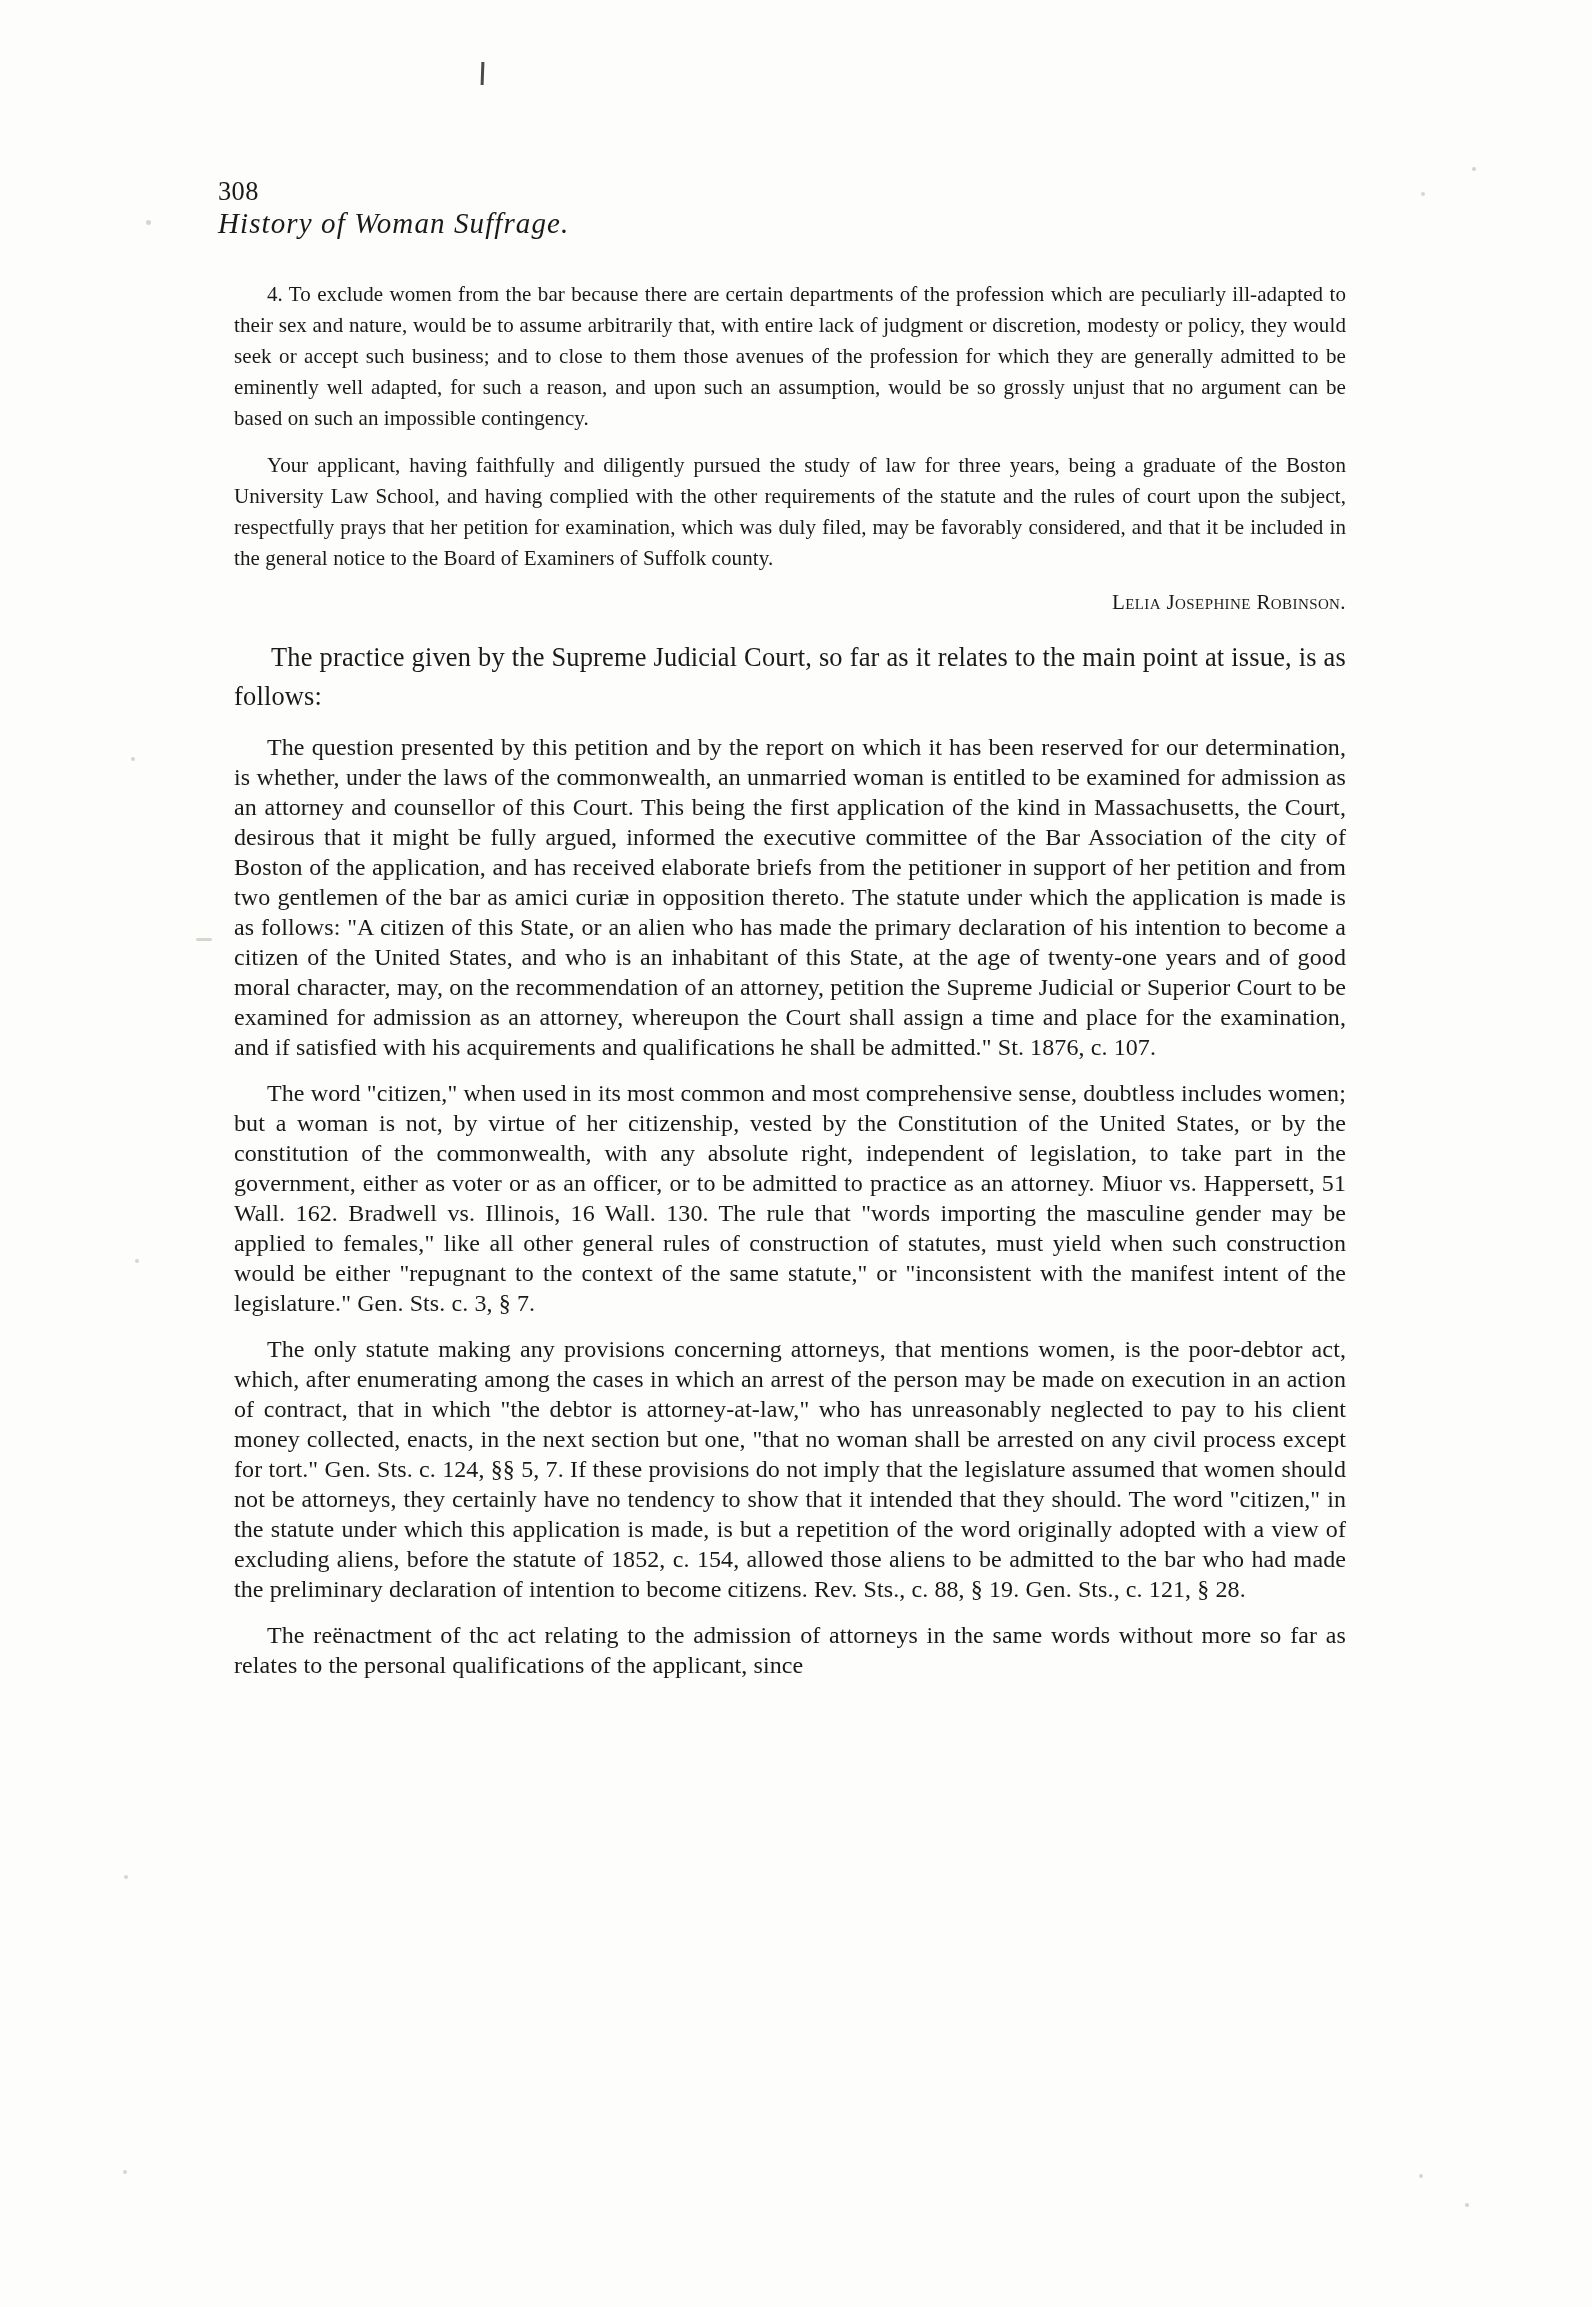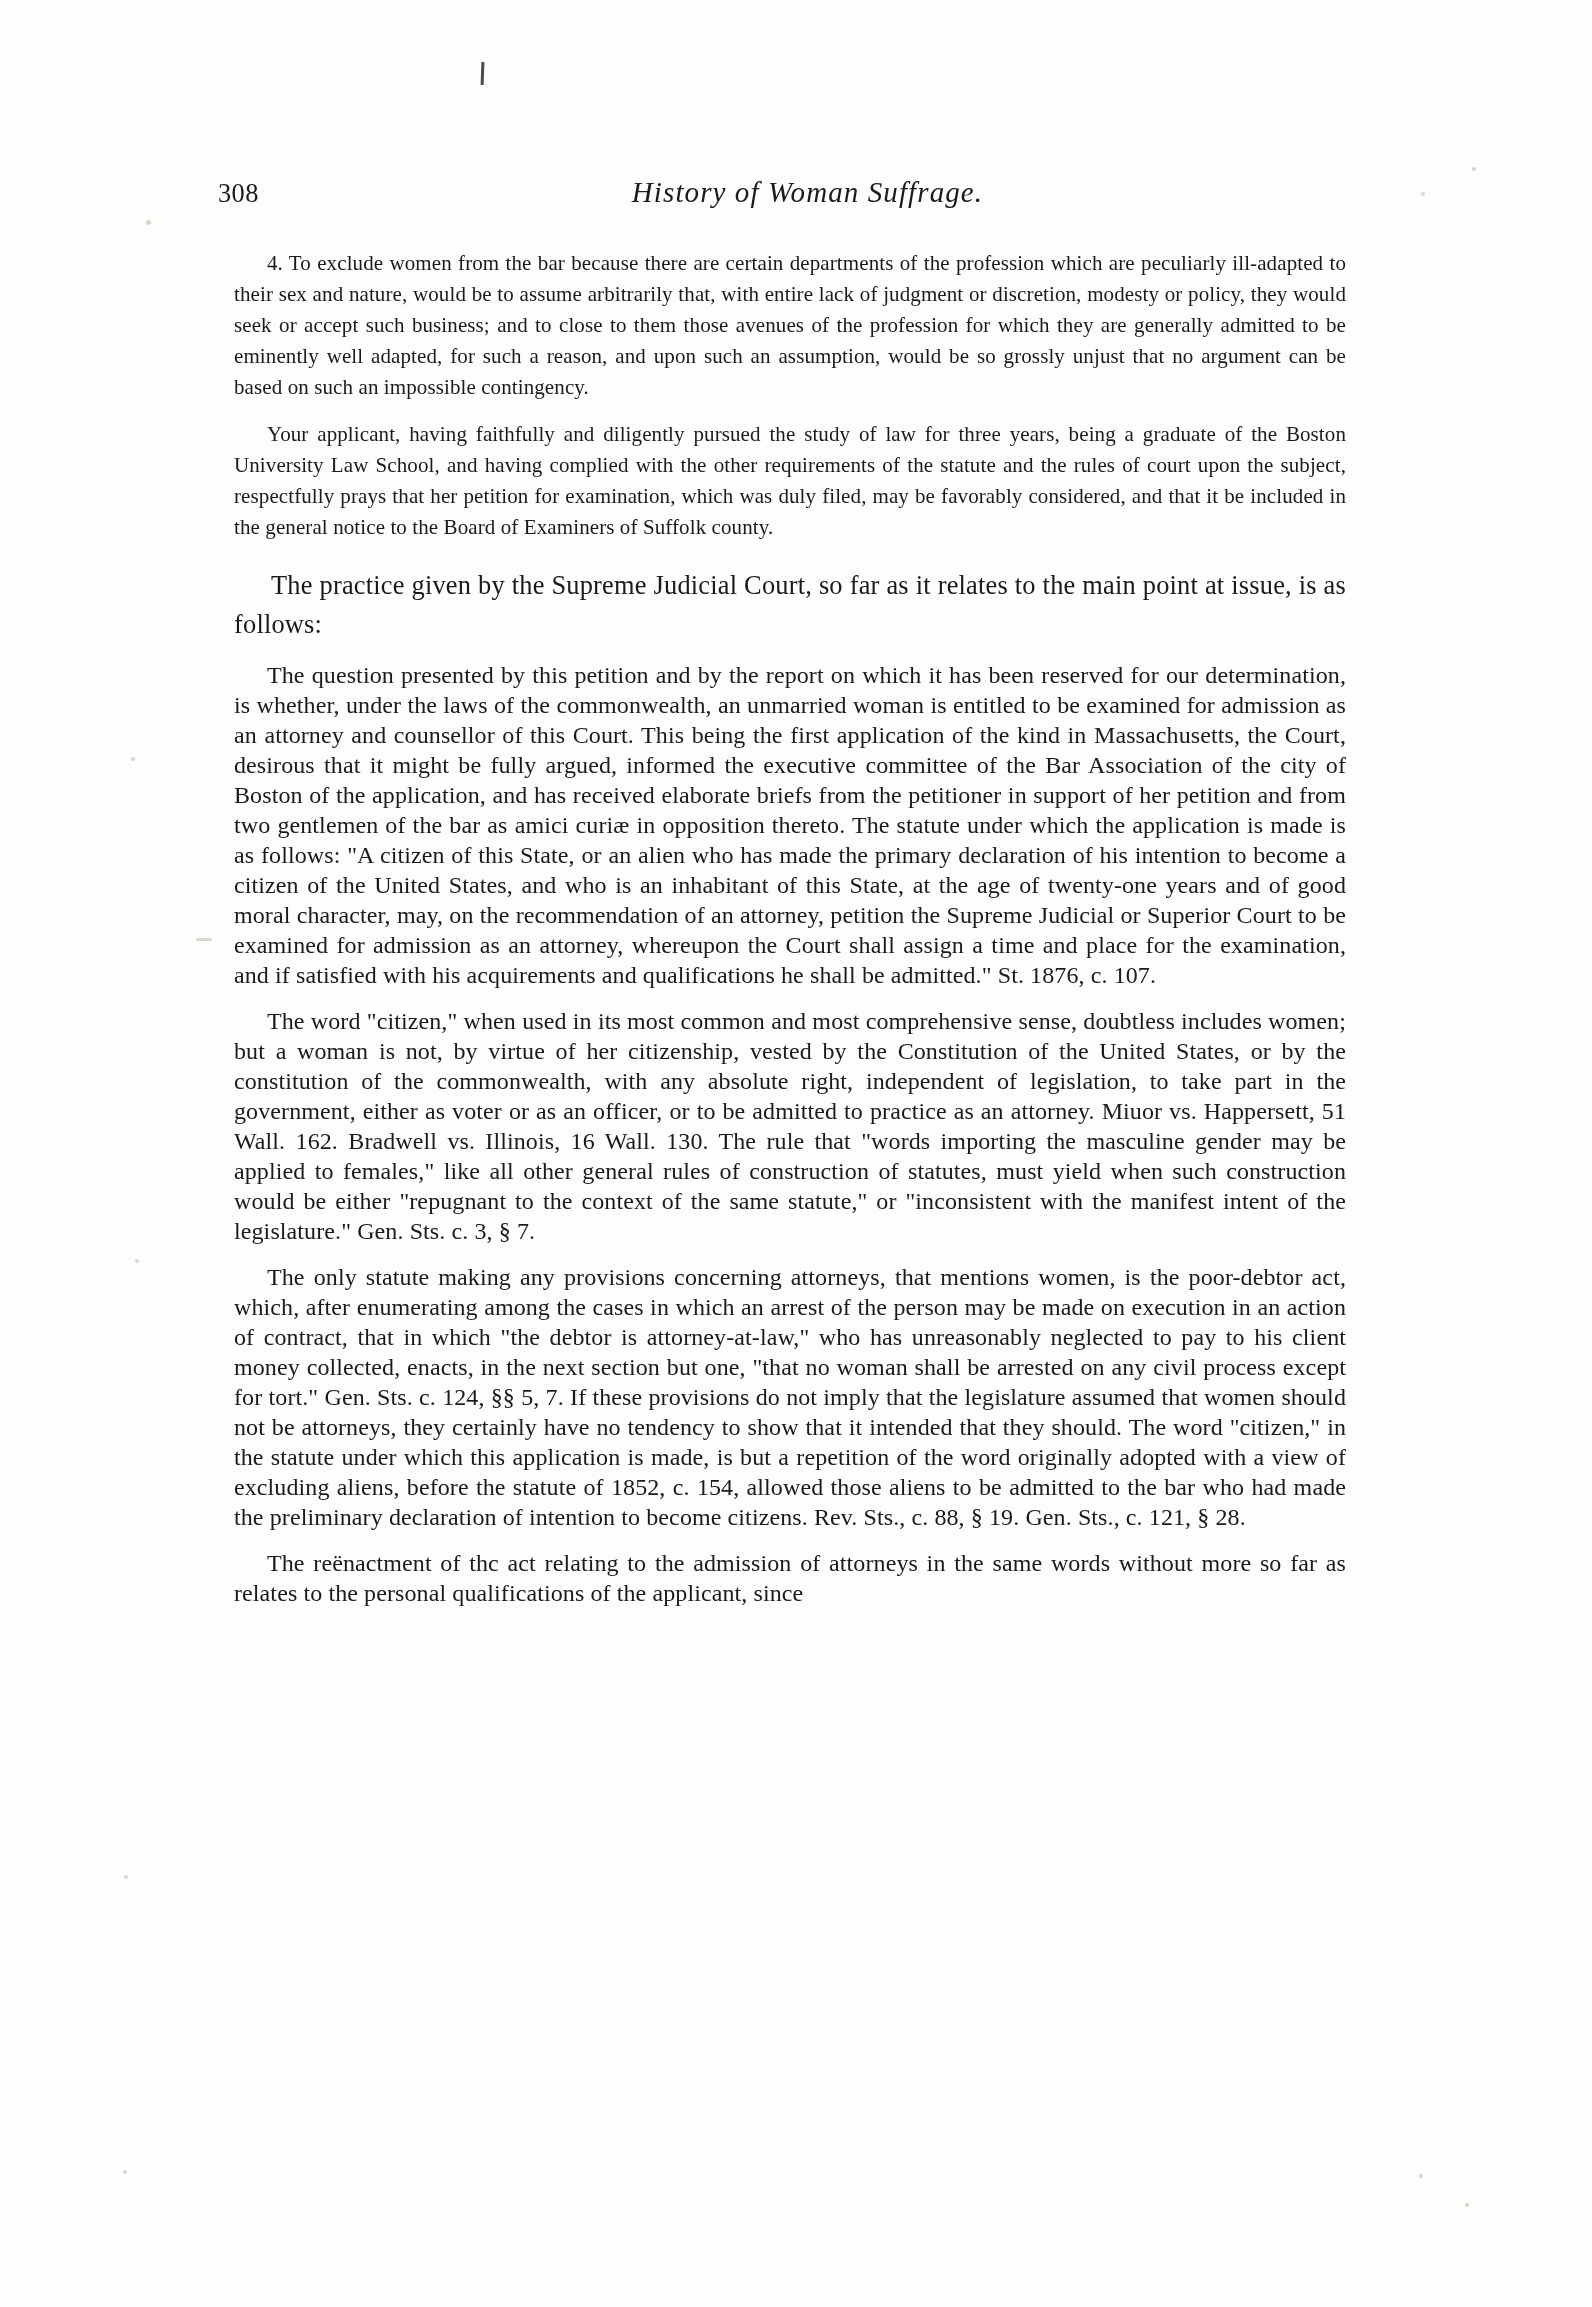--- a/index.html
+++ b/index.html
@@ -24,20 +24,21 @@
   .content {
     position: absolute;
     left: 218px;
     top: 176px;
     width: 1144px;
   }
   .header-row {
     display: flex;
     align-items: baseline;
     margin-bottom: 39px;
+    flex-direction: column;
   }
   .folio {
     font-size: 26.4px;
     letter-spacing: 0.4px;
     width: 132px;
     font-family: "Liberation Serif", serif;
   }
   .running-title {
     flex: 1;
     text-align: center;
@@ -113,20 +114,21 @@
 
     <div class="header-row">
       <div class="folio">308</div>
       <div class="running-title">History of Woman Suffrage.</div>
     </div>
 
     <p class="body-large">4. To exclude women from the bar because there are certain departments of the profession which are peculiarly ill-adapted to their sex and nature, would be to assume arbitrarily that, with entire lack of judgment or discretion, modesty or policy, they would seek or accept such business; and to close to them those avenues of the profession for which they are generally admitted to be eminently well adapted, for such a reason, and upon such an assumption, would be so grossly unjust that no argument can be based on such an impossible contingency.</p>
 
     <p class="body-large">Your applicant, having faithfully and diligently pursued the study of law for three years, being a graduate of the Boston University Law School, and having complied with the other requirements of the statute and the rules of court upon the subject, respectfully prays that her petition for examination, which was duly filed, may be favorably considered, and that it be included in the general notice to the Board of Examiners of Suffolk county.</p>
 
+    <p class="signature">Lelia Josephine Robinson.</p>
 
     <p class="lead">The practice given by the Supreme Judicial Court, so far as it relates to the main point at issue, is as follows:</p>
 
     <p class="body-small">The question presented by this petition and by the report on which it has been reserved for our determination, is whether, under the laws of the commonwealth, an unmarried woman is entitled to be examined for admission as an attorney and counsellor of this Court. This being the first application of the kind in Massachusetts, the Court, desirous that it might be fully argued, informed the executive committee of the Bar Association of the city of Boston of the application, and has received elaborate briefs from the petitioner in support of her petition and from two gentlemen of the bar as amici curiæ in opposition thereto. The statute under which the application is made is as follows: "A citizen of this State, or an alien who has made the primary declaration of his intention to become a citizen of the United States, and who is an inhabitant of this State, at the age of twenty-one years and of good moral character, may, on the recommendation of an attorney, petition the Supreme Judicial or Superior Court to be examined for admission as an attorney, whereupon the Court shall assign a time and place for the examination, and if satisfied with his acquirements and qualifications he shall be admitted." St. 1876, c. 107.</p>
     <p class="body-small">The word "citizen," when used in its most common and most comprehensive sense, doubtless includes women; but a woman is not, by virtue of her citizenship, vested by the Constitution of the United States, or by the constitution of the commonwealth, with any absolute right, independent of legislation, to take part in the government, either as voter or as an officer, or to be admitted to practice as an attorney. Miuor vs. Happersett, 51 Wall. 162. Bradwell vs. Illinois, 16 Wall. 130. The rule that "words importing the masculine gender may be applied to females," like all other general rules of construction of statutes, must yield when such construction would be either "repugnant to the context of the same statute," or "inconsistent with the manifest intent of the legislature." Gen. Sts. c. 3, § 7.</p>
     <p class="body-small">The only statute making any provisions concerning attorneys, that mentions women, is the poor-debtor act, which, after enumerating among the cases in which an arrest of the person may be made on execution in an action of contract, that in which "the debtor is attorney-at-law," who has unreasonably neglected to pay to his client money collected, enacts, in the next section but one, "that no woman shall be arrested on any civil process except for tort." Gen. Sts. c. 124, §§ 5, 7. If these provisions do not imply that the legislature assumed that women should not be attorneys, they certainly have no tendency to show that it intended that they should. The word "citizen," in the statute under which this application is made, is but a repetition of the word originally adopted with a view of excluding aliens, before the statute of 1852, c. 154, allowed those aliens to be admitted to the bar who had made the preliminary declaration of intention to become citizens. Rev. Sts., c. 88, § 19. Gen. Sts., c. 121, § 28.</p>
     <p class="body-small">The reënactment of thc act relating to the admission of attorneys in the same words without more so far as relates to the personal qualifications of the applicant, since</p>
 
   </div>
 </div>

